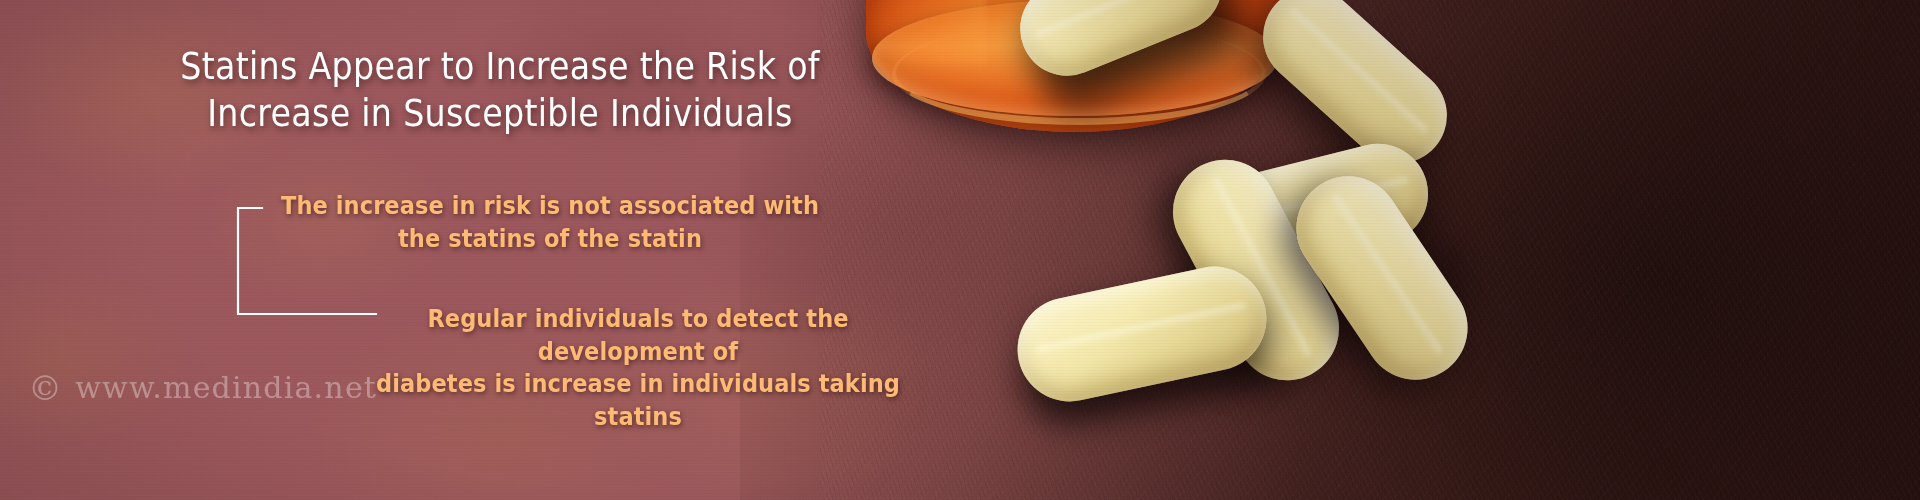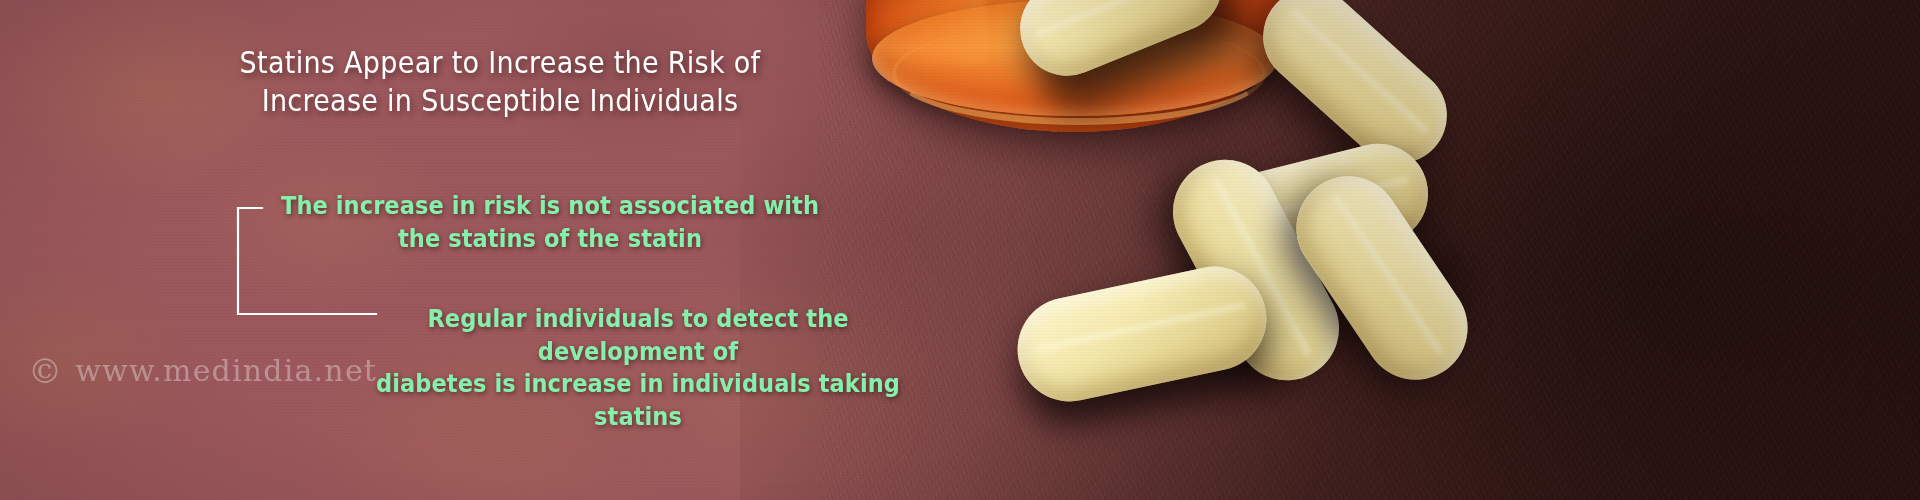--- a/index.html
+++ b/index.html
@@ -102,42 +102,42 @@
   .pill-shadow{
     position:absolute;border-radius:999px;background:rgba(14,5,4,.45);filter:blur(16px);
   }
   .s1{left:1040px;top:20px;width:210px;height:70px;transform:rotate(-22deg);}
   .s2{left:1180px;top:250px;width:290px;height:90px;transform:rotate(-6deg);}
   .s3{left:1030px;top:342px;width:250px;height:64px;transform:rotate(-10deg);}
 
   
   .title{
     position:absolute;left:120px;top:44px;width:760px;text-align:center;
-    color:#ffffff;font-weight:300;font-size:30px;line-height:1.26;
+    color:#ffffff;font-weight:300;font-size:37px;line-height:1.26;
     letter-spacing:.3px;font-stretch:condensed;
     text-shadow:2px 3px 6px rgba(40,12,14,.55);
     font-family:"DejaVu Sans Condensed","Liberation Sans",sans-serif;
   }
   .title-line{display:block;}
 
   .bullets{position:absolute;left:236px;top:190px;width:640px;}
   .bullet{
-    position:relative;color:#86efac;font-weight:700;font-size:25px;line-height:1.30;
+    position:relative;color:#fdba74;font-weight:700;font-size:25px;line-height:1.30;
     text-align:center;letter-spacing:.1px;font-stretch:condensed;
     text-shadow:1px 2px 5px rgba(40,12,14,.55);
     font-family:"DejaVu Sans Condensed","Liberation Sans",sans-serif;
   }
   .b1{margin-left:14px;width:600px;}
   .b2{margin-top:48px;margin-left:104px;width:596px;}
   .bline{display:block;}
 
   .bracket{position:absolute;left:236px;top:202px;width:230px;height:118px;pointer-events:none;}
 
   .watermark{
-    position:absolute;left:28px;top:351px;
+    position:absolute;left:28px;top:368px;
     font-family:"DejaVu Serif","Liberation Serif",serif;
     font-size:30px;color:rgba(255,255,255,.34);letter-spacing:1.2px;white-space:nowrap;
   }
   .wm-c{font-size:34px;vertical-align:-2px;margin-right:12px;}
 </style>
 </head>
 <body>
 
 <div class="banner">
 

